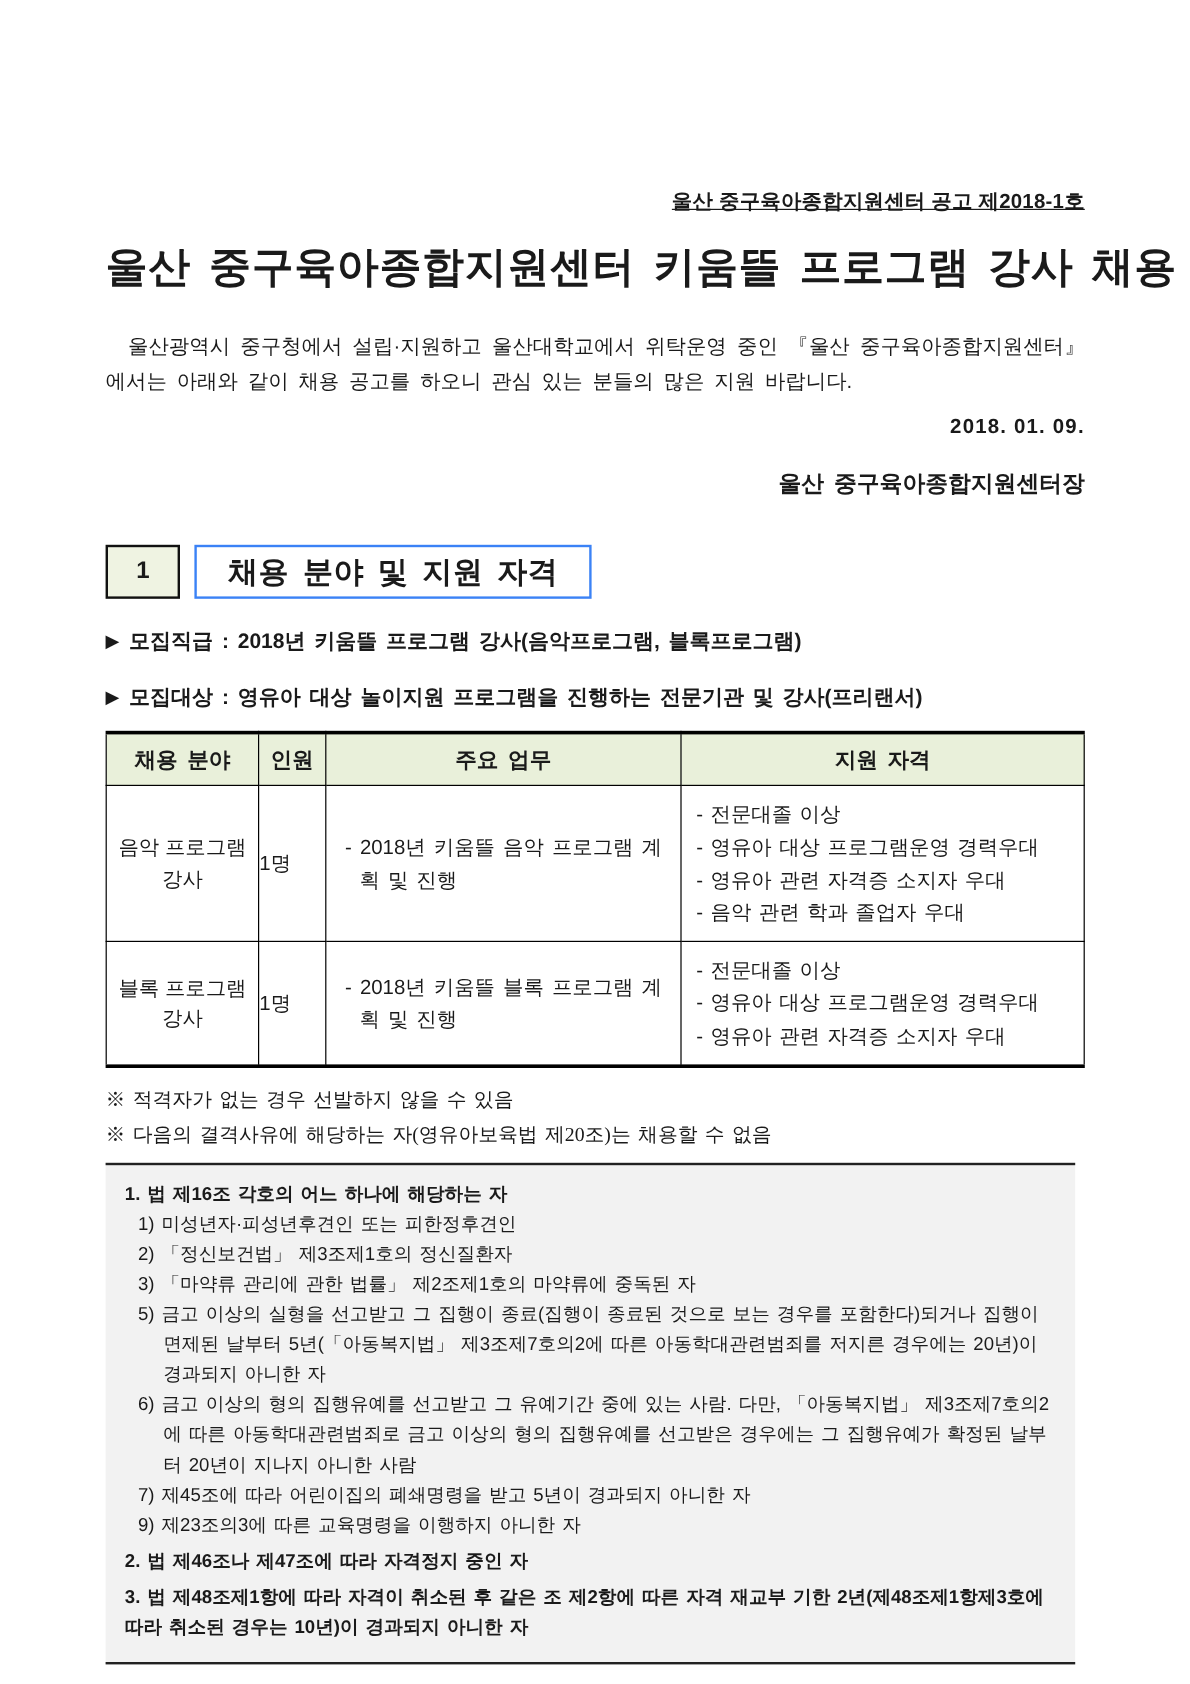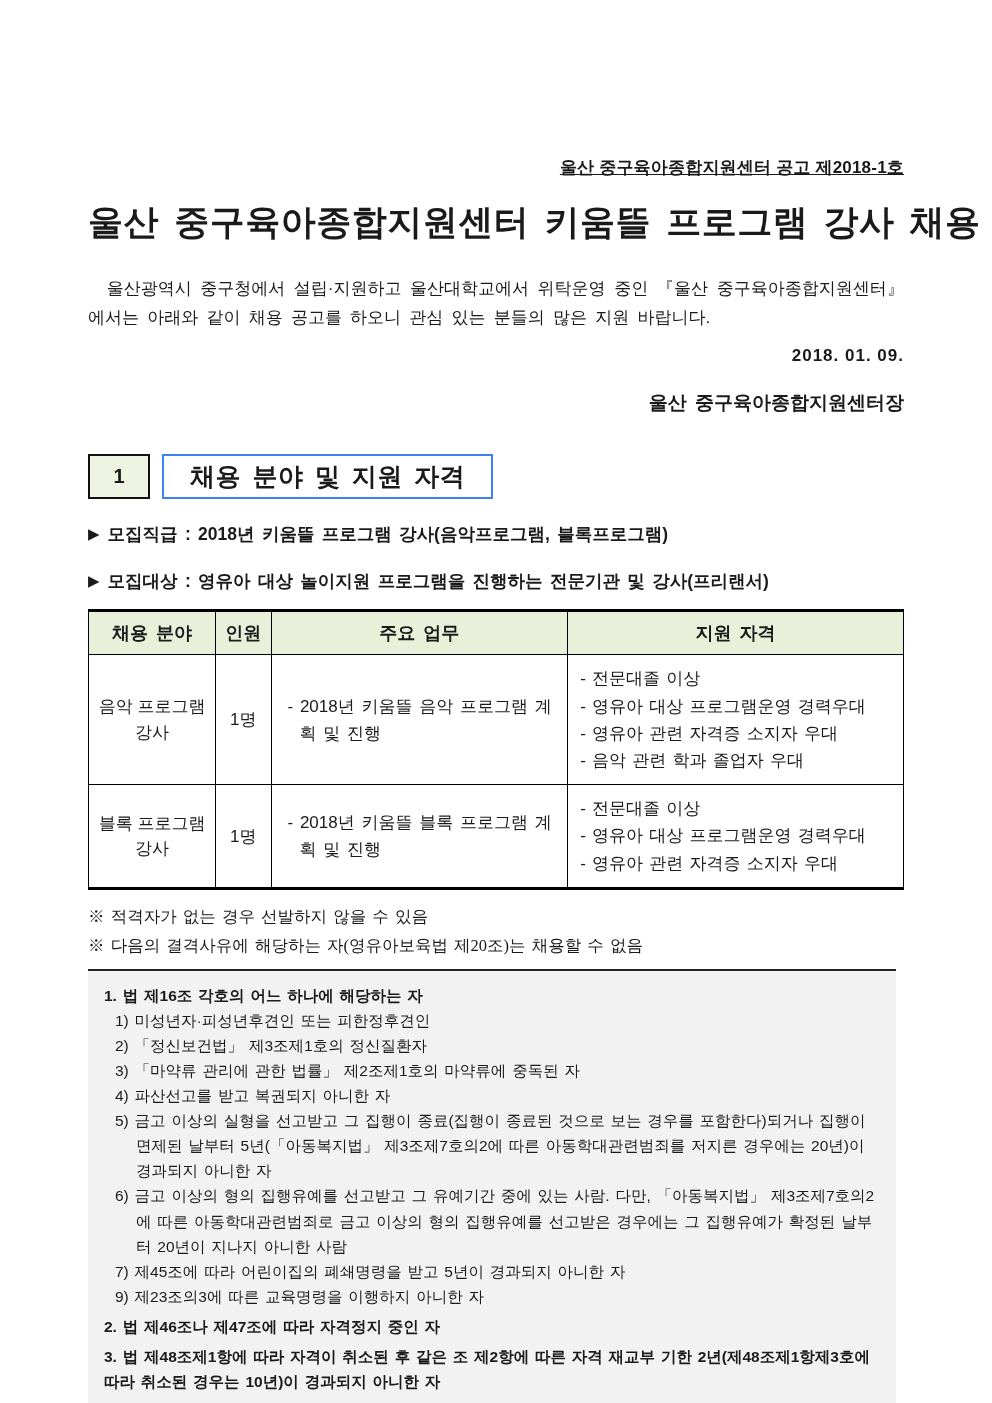--- a/index.html
+++ b/index.html
@@ -95,21 +95,21 @@
     font-size: 18px;
     padding: 9px 4px;
     word-spacing: 3px;
   }
   table.recruit td { font-size: 17px; vertical-align: middle; }
   .col-category { width: 15.6%; }
   .col-count    { width: 6.8%; }
   .col-duty     { width: 36.4%; }
   .col-qual     { width: 41.2%; }
   td.cell-category { text-align: center; line-height: 1.5; padding: 6px 2px; }
-  td.cell-count { text-align: center; }
+  td.cell-count { }
   td.cell-duty { padding: 10px 12px 10px 16px; }
   td.cell-duty .duty-text { padding-left: 12px; text-indent: -12px; line-height: 1.6; word-spacing: 2px; }
   td.cell-qual { padding: 10px 8px 10px 12px; font-size: 15px; }
   td.cell-qual .qual-line { line-height: 1.6; word-spacing: 1.5px; }
   tr.data-row { height: 92px; }
 
   .notes { margin-top: 13px; font-family: Liberation Serif, serif; }
   .note-line { font-size: 16.5px; line-height: 1.75; word-spacing: 2px; }
 
   .legal-box {
@@ -200,21 +200,20 @@
   <div class="notes">
     <div class="note-line">※ 적격자가 없는 경우 선발하지 않을 수 있음</div>
     <div class="note-line">※ 다음의 결격사유에 해당하는 자(영유아보육법 제20조)는 채용할 수 없음</div>
   </div>
 
   <div class="legal-box">
     <div class="legal-heading">1. 법 제16조 각호의 어느 하나에 해당하는 자</div>
     <div class="legal-sub">1) 미성년자·피성년후견인 또는 피한정후견인</div>
     <div class="legal-sub">2) 「정신보건법」 제3조제1호의 정신질환자</div>
     <div class="legal-sub">3) 「마약류 관리에 관한 법률」 제2조제1호의 마약류에 중독된 자</div>
-    <div class="legal-sub">4) 파산선고를 받고 복권되지 아니한 자</div>
     <div class="legal-sub">5) 금고 이상의 실형을 선고받고 그 집행이 종료(집행이 종료된 것으로 보는 경우를 포함한다)되거나 집행이 면제된 날부터 5년(「아동복지법」 제3조제7호의2에 따른 아동학대관련범죄를 저지른 경우에는 20년)이 경과되지 아니한 자</div>
     <div class="legal-sub">6) 금고 이상의 형의 집행유예를 선고받고 그 유예기간 중에 있는 사람. 다만, 「아동복지법」 제3조제7호의2에 따른 아동학대관련범죄로 금고 이상의 형의 집행유예를 선고받은 경우에는 그 집행유예가 확정된 날부터 20년이 지나지 아니한 사람</div>
     <div class="legal-sub">7) 제45조에 따라 어린이집의 폐쇄명령을 받고 5년이 경과되지 아니한 자</div>
     <div class="legal-sub">9) 제23조의3에 따른 교육명령을 이행하지 아니한 자</div>
     <div class="legal-heading">2. 법 제46조나 제47조에 따라 자격정지 중인 자</div>
     <div class="legal-heading">3. 법 제48조제1항에 따라 자격이 취소된 후 같은 조 제2항에 따른 자격 재교부 기한 2년(제48조제1항제3호에 따라 취소된 경우는 10년)이 경과되지 아니한 자</div>
   </div>
 
 </div>
 

